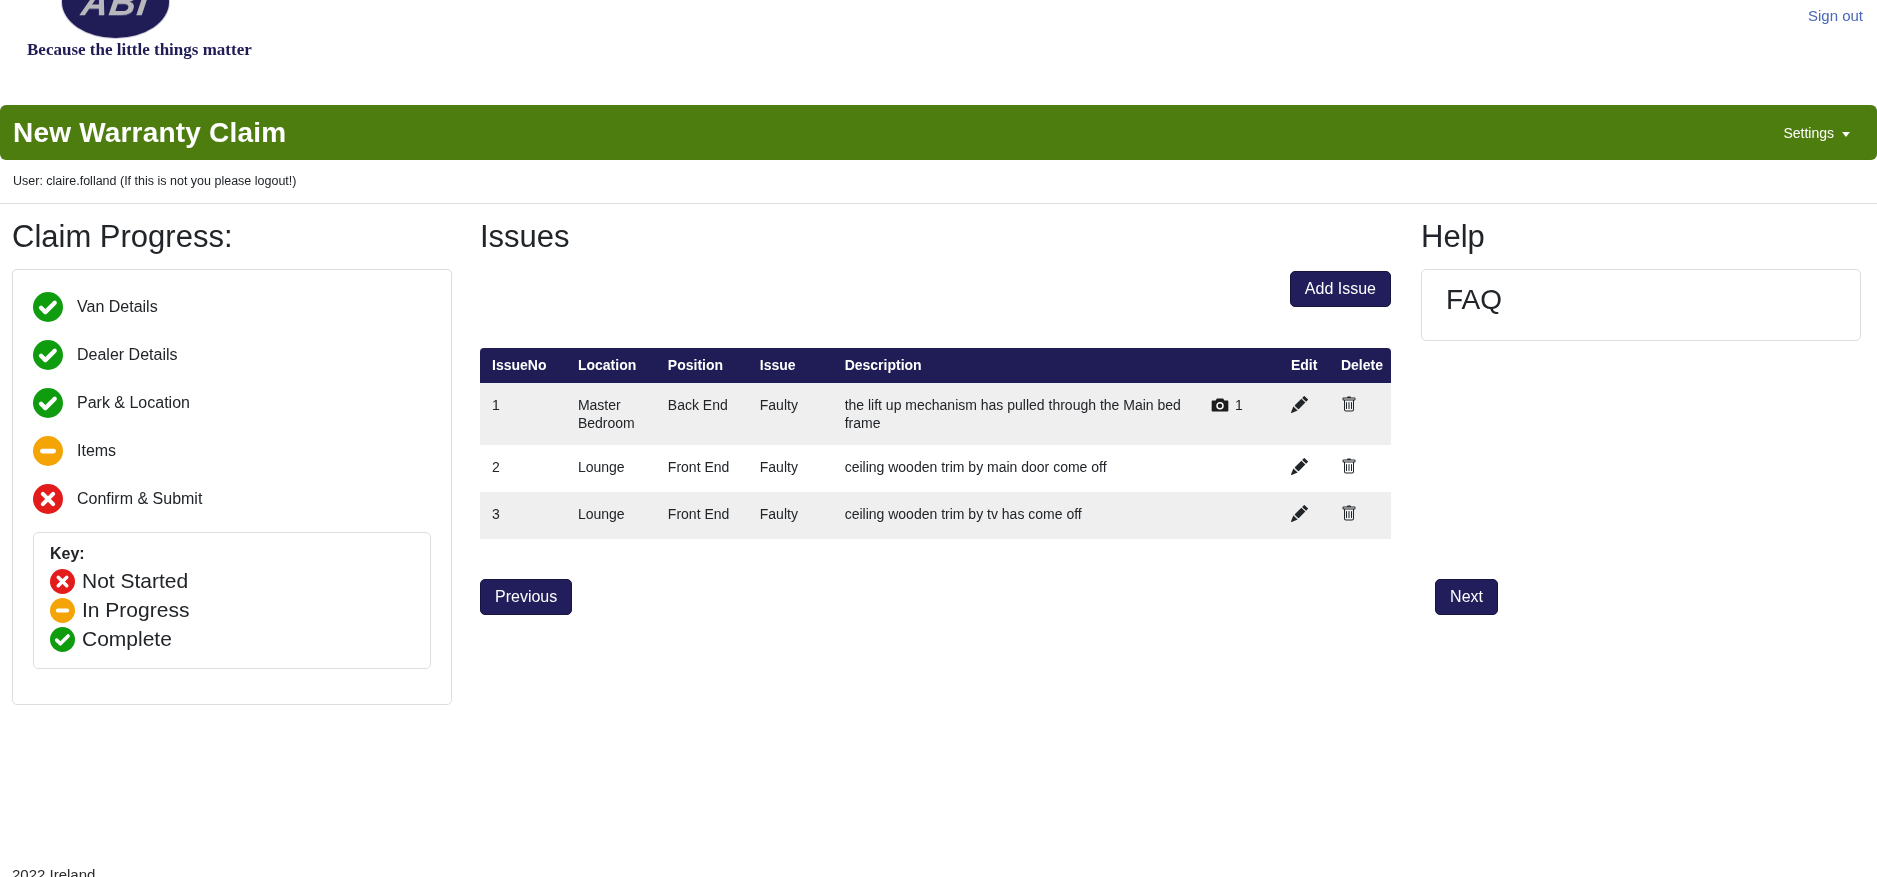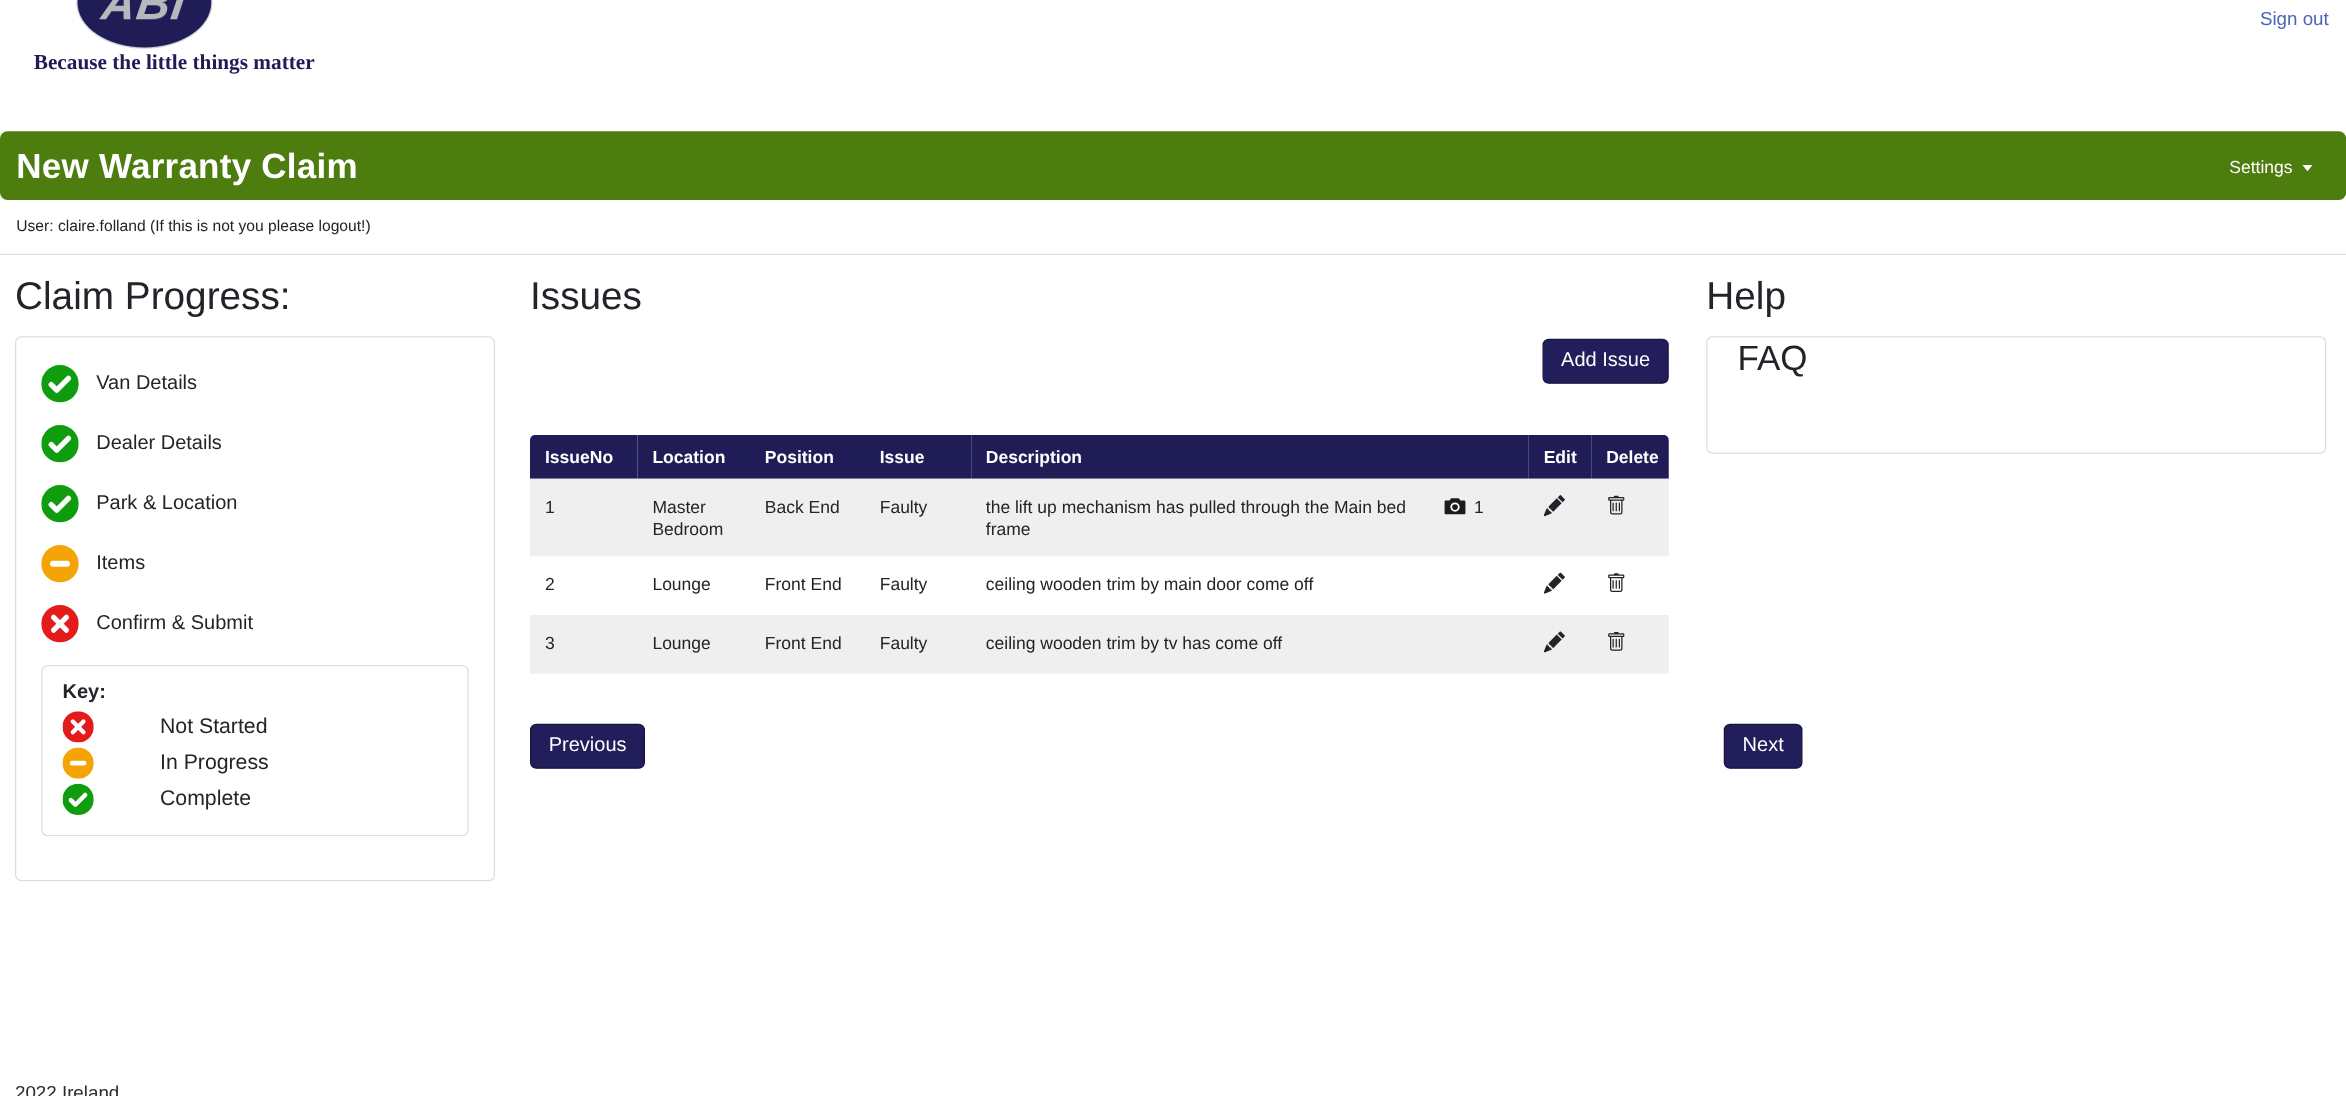--- a/index.html
+++ b/index.html
@@ -44,38 +44,38 @@
   .caret {
     width:0; height:0; border-left:4.5px solid transparent;
     border-right:4.5px solid transparent; border-top:5px solid #fff; margin-top:3px;
   }
 
   .user-line { margin:14px 13px 0; font-size:12.5px; }
   .rule { border:0; border-top:1px solid #dedede; margin:15px 0 0; }
 
   
   .main { display:flex; padding:15px 16px 0 12px; align-items:flex-start; }
-  .col-left  { width:384px; margin-right:28px; flex:none; }
+  .col-left  { width:440px; margin-right:28px; flex:none; }
   .col-mid   { width:911px; margin-right:30px; flex:none; }
   .col-right { flex:1; }
   .section-title { font-size:31px; font-weight:400; margin:0 0 13px; line-height:1.18; }
 
   .card { border:1px solid #dddddd; border-radius:5px; background:#fff; }
 
   
   .progress-card { padding:22px 20px 16px; min-height:436px; }
   .progress-item { display:flex; align-items:center; gap:14px; margin-bottom:18px; height:30px; }
   .progress-item .status-icon { width:30px; height:30px; flex:none; display:flex; }
   .progress-label { font-size:16px; }
 
   .key-card { border:1px solid #dddddd; border-radius:5px; margin-top:14px; padding:12px 16px 13px; }
   .key-title { font-weight:bold; font-size:16px; margin:0 0 5px; }
   .key-item { display:flex; align-items:center; gap:7px; margin:2px 0; height:27px; }
   .key-item .status-icon { width:25px; height:25px; flex:none; display:flex; }
-  .key-label { font-size:17px;margin-left:46px; }
+  .key-label { font-size:21px; }
 
   
   .issues-toolbar { display:flex; justify-content:flex-end; margin-top:15px; }
   .btn {
     background:#221e5b; color:#fff; border:1px solid #17143f; border-radius:5px;
     font-family:inherit; font-size:16px; padding:7px 14px; cursor:pointer; line-height:1.25;
   }
 
   table.issues-table { border-collapse:collapse; width:911px; margin-top:41px; font-size:14px; }
   .issues-table thead th {
@@ -85,21 +85,21 @@
   .issues-table thead th:first-child { border-top-left-radius:4px; }
   .issues-table thead th:last-child  { border-top-right-radius:4px; }
   .issues-table tbody td { padding:13px 10px 13px 12px; vertical-align:top; line-height:1.3; }
   .issues-table tbody tr:nth-child(odd) { background:#efefef; }
   .photo-badge { display:inline-flex; align-items:center; gap:6px; font-size:14px; }
   .icon-btn { background:none; border:0; padding:0; cursor:pointer; display:inline-flex; }
 
   .pager { display:flex; justify-content:space-between; margin-top:40px; width:1018px; }
 
   
-  .faq-card { padding:1px 24px; height:94px; }
+  .faq-card { padding:14px 24px; height:72px; }
   .faq-text { font-size:28px; color:#212529; cursor:pointer; }
 
   .footer { position:absolute; left:12px; top:866px; font-size:15px; color:#2b2b2b; }
 </style>
 </head>
 <body>
 
 <div class="topbar">
   <div class="logo">
     <span class="logo-text">ABI</span>

